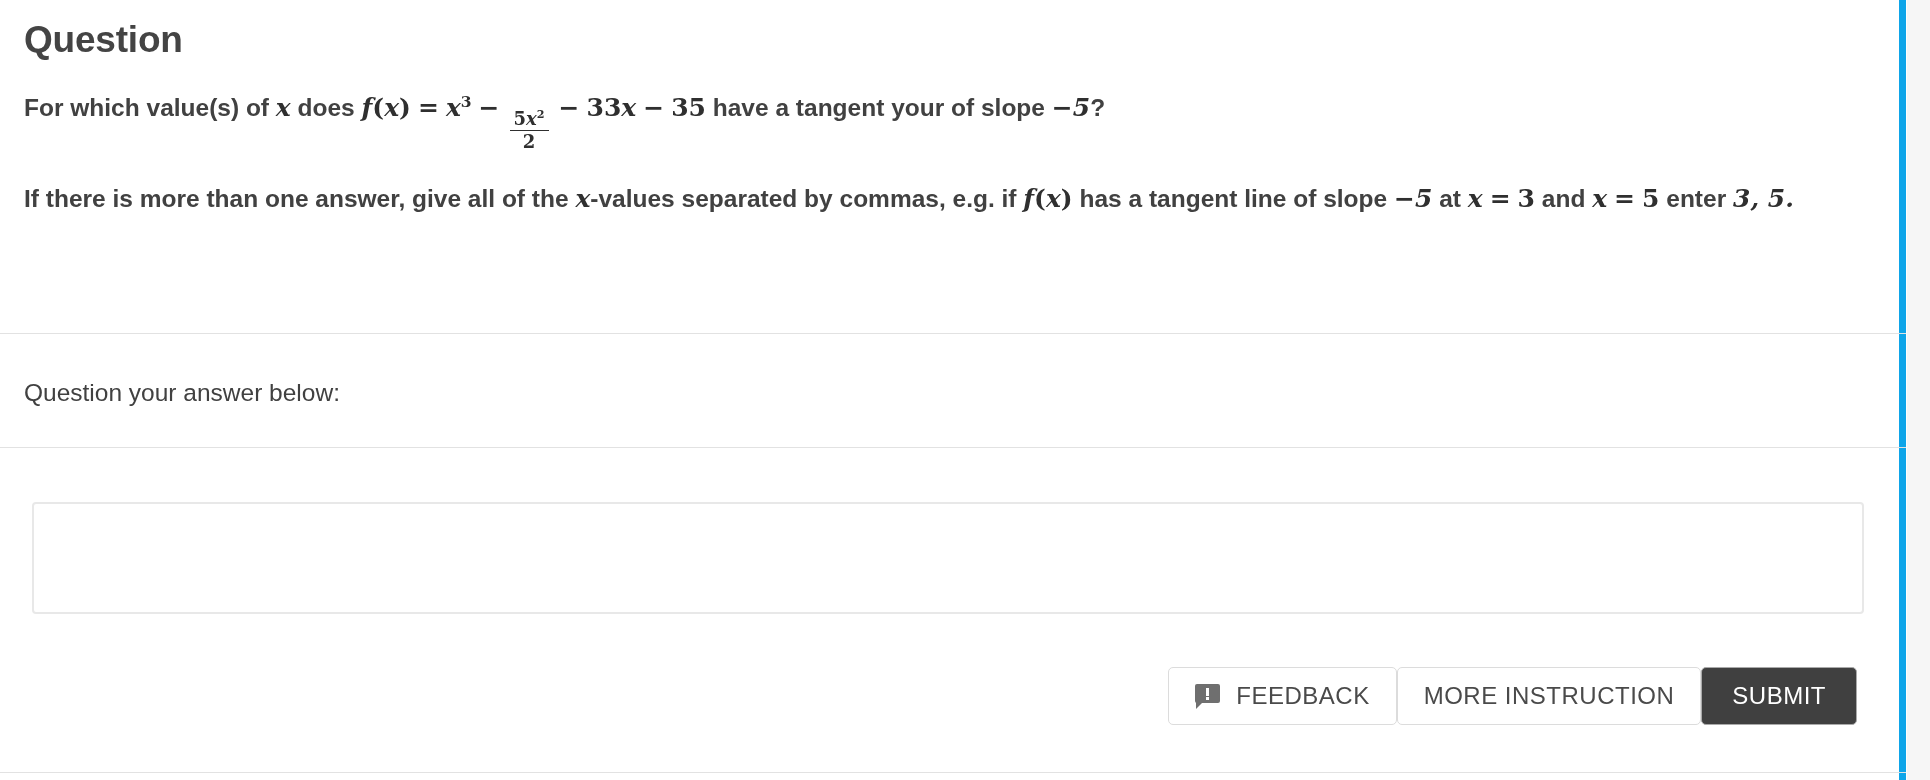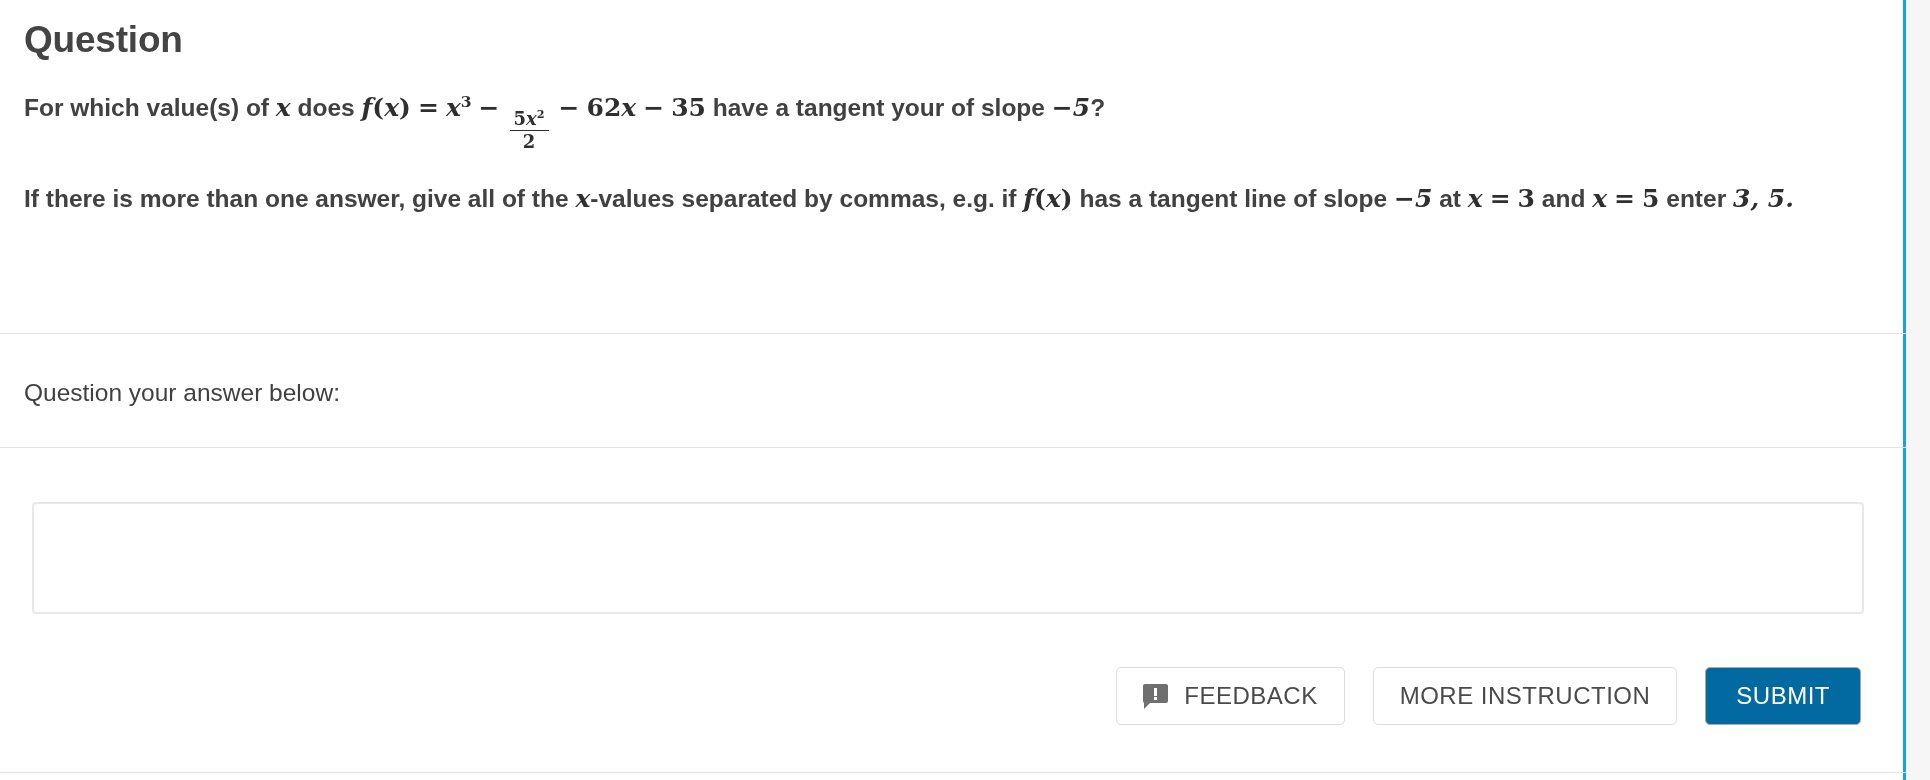--- a/index.html
+++ b/index.html
@@ -24,21 +24,21 @@
   }
 
   
   .content-pane {
     position: absolute;
     left: 0;
     top: 0;
     width: 1906px;
     height: 780px;
     background: #ffffff;
-    border-right: 3px solid #0ea5e9;
+    border-right: 7px solid #0ea5e9;
   }
   .scroll-gutter {
     position: absolute;
     left: 1907px;
     top: 0;
     width: 23px;
     height: 780px;
     background: #f6f6f6;
   }
 
@@ -157,41 +157,40 @@
   }
   .answer-input::placeholder { color: #b5b5b5; }
 
   
   .actions {
     position: absolute;
     right: 42px;
     top: 667px;
     display: flex;
     align-items: center;
-    gap: 28px;
   }
   .btn {
     display: inline-flex;
     align-items: center;
     justify-content: center;
     height: 58px;
     border-radius: 5px;
     font-family: "Liberation Sans", sans-serif;
     font-size: 24px;
     letter-spacing: 0.5px;
     font-weight: 400;
     cursor: pointer;
     background: #ffffff;
     border: 1px solid #dcdcdc;
     color: #4a4a4a;
     padding: 0 26px;
     white-space: nowrap;
   }
   .btn.primary {
-    background: #0369a1;
+    background: #404040;
     border: 1px solid #aaaaaa;
     color: #ffffff;
     padding: 0 30px;
   }
   .btn-label { pointer-events: none; }
 
   .feedback-icon {
     position: relative;
     width: 25px;
     height: 24px;
@@ -240,21 +239,21 @@
 
   <div class="content-pane">
 
     <div class="question-block">
 
       <h1 class="page-title">Question</h1>
 
       <p class="qtext"><span>For which value(s) of</span> <span class="math">x</span> <span>does</span> <span class="math"><span>f</span><span class="up">(</span><span>x</span><span class="up">)</span><span class="op">=</span><span>x</span><sup>3</sup><span class="op">−</span><span class="frac">
               <span class="num"><span class="up">5</span><span>x</span><sup>2</sup></span>
               <span class="den">2</span>
-            </span><span class="op">−</span><span class="up">62</span><span>x</span><span class="op">−</span><span class="up">35</span></span> <span>have a tangent your of slope</span> <span class="math up">−5</span><span>?</span></p>
+            </span><span class="op">−</span><span class="up">33</span><span>x</span><span class="op">−</span><span class="up">35</span></span> <span>have a tangent your of slope</span> <span class="math up">−5</span><span>?</span></p>
 
       <p class="qtext second"><span>If there is more than one answer, give all of the</span> <span class="math">x</span><span>-values separated by commas, e.g. if</span> <span class="math"><span>f</span><span class="up">(</span><span>x</span><span class="up">)</span></span> <span>has a tangent line of slope</span> <span class="math up">−5</span> <span>at</span> <span class="math"><span>x</span><span class="op">=</span><span class="up">3</span></span> <span>and</span> <span class="math"><span>x</span><span class="op">=</span><span class="up">5</span></span> <span>enter</span> <span class="math up">3, 5</span><span class="math up">.</span></p>
 
     </div>
 
     <div class="divider" id="divider-1"></div>
 
     <div class="answer-prompt">Question your answer below:</div>
 
     <div class="divider" id="divider-2"></div>

